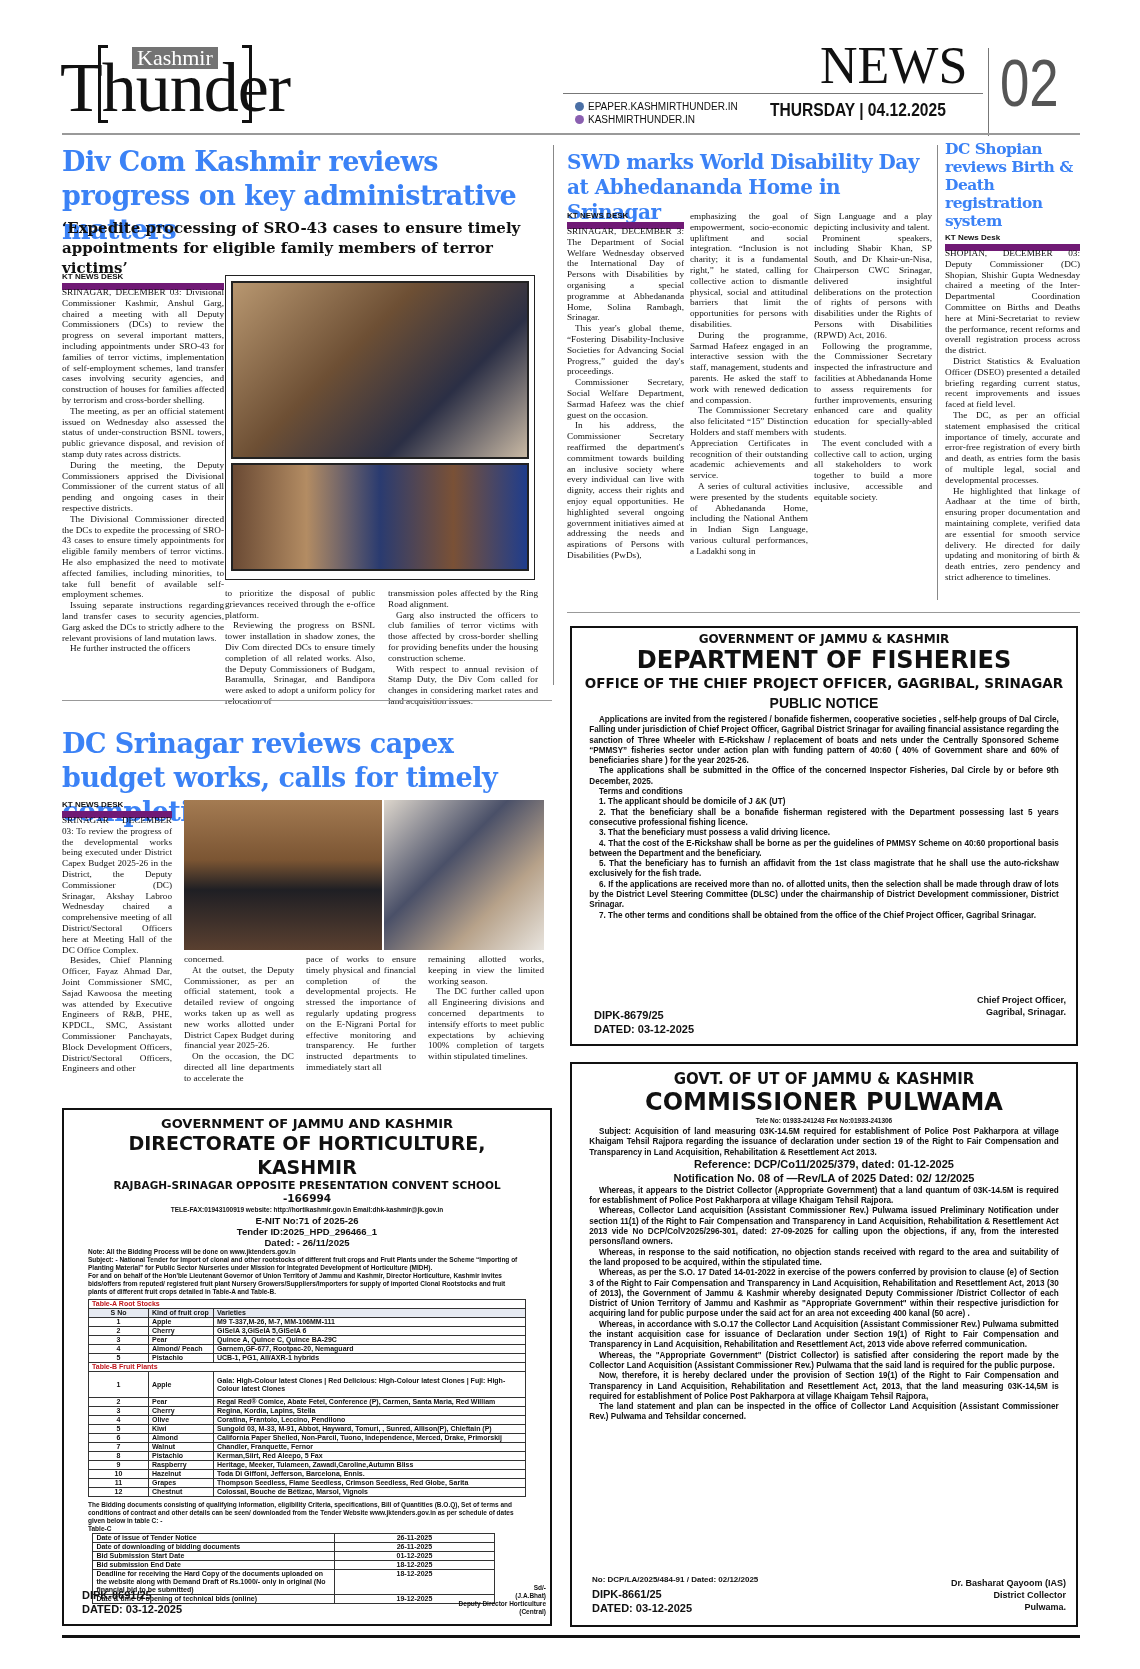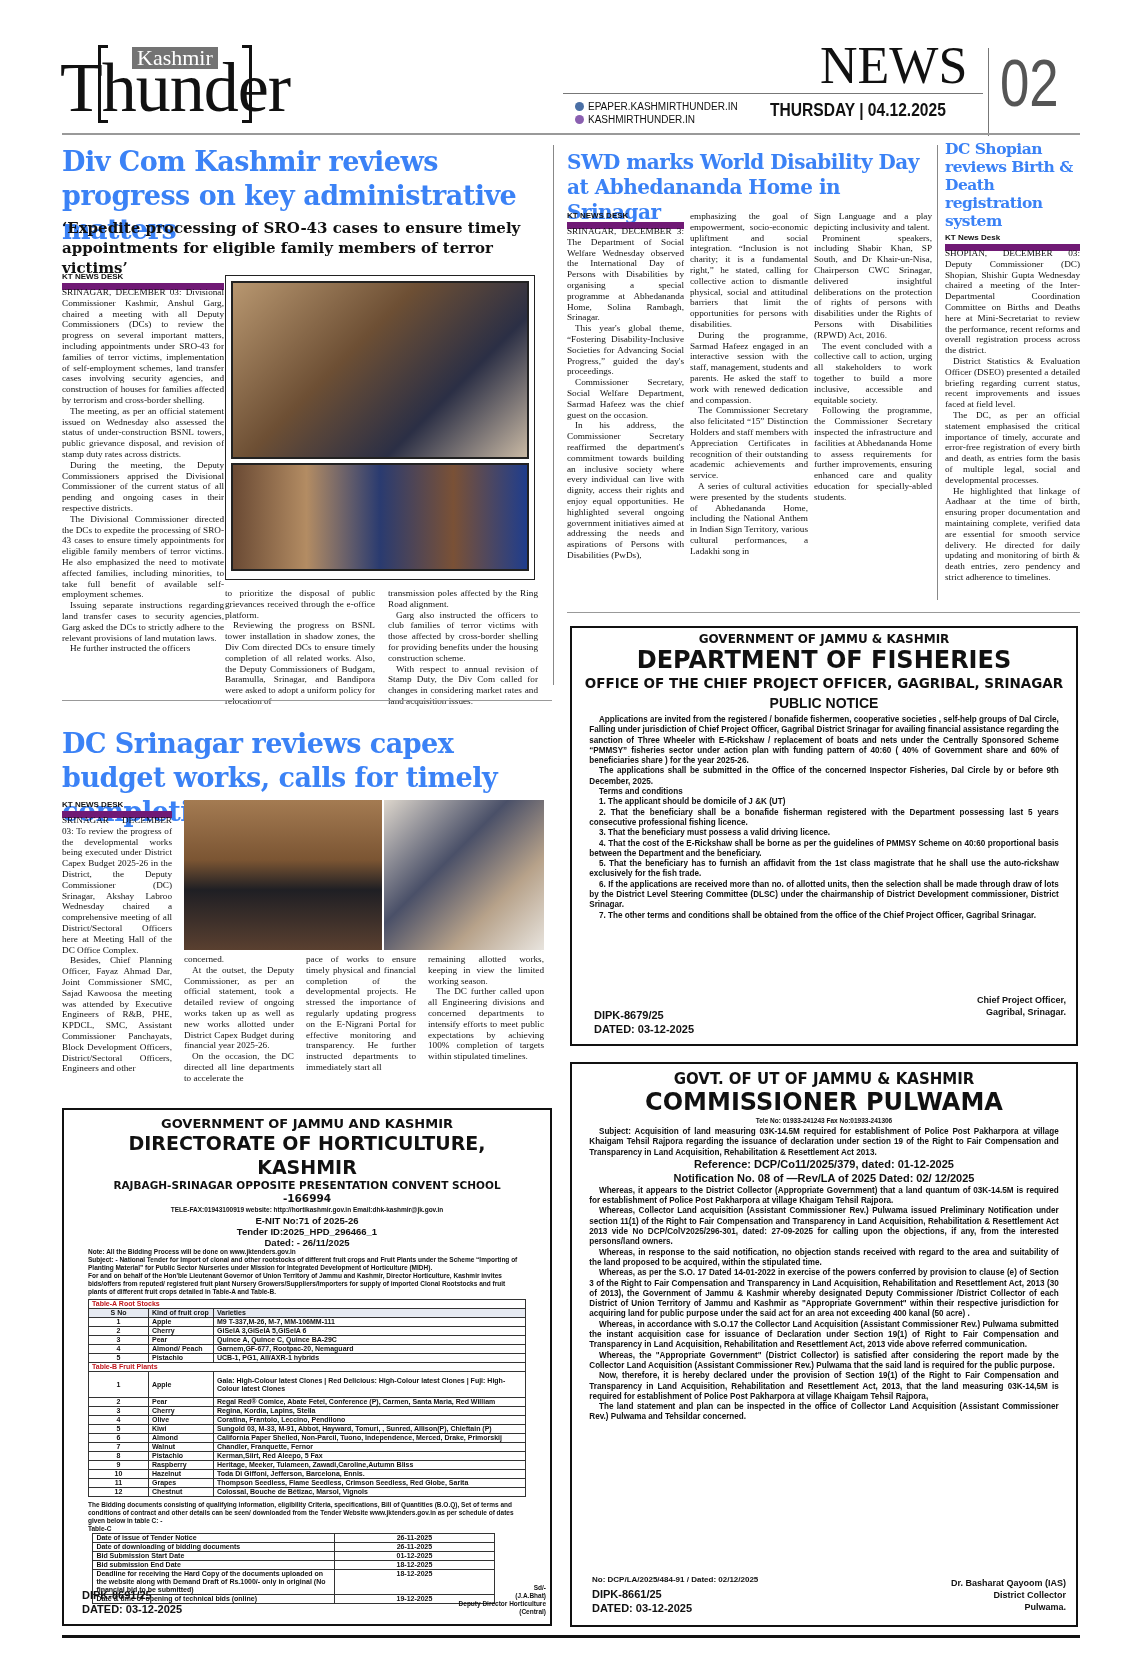--- a/index.html
+++ b/index.html
@@ -95,27 +95,27 @@
 <div class="abs body" style="left:567px;top:226px;width:117px">
   <p class="first">SRINAGAR, DECEMBER 3: The Department of Social Welfare Wednesday observed the International Day of Persons with Disabilities by organising a special programme at Abhedananda Home, Solina Rambagh, Srinagar.</p>
   <p>This year's global theme, “Fostering Disability-Inclusive Societies for Advancing Social Progress,” guided the day's proceedings.</p>
   <p>Commissioner Secretary, Social Welfare Department, Sarmad Hafeez was the chief guest on the occasion.</p>
   <p>In his address, the Commissioner Secretary reaffirmed the department's commitment towards building an inclusive society where every individual can live with dignity, access their rights and enjoy equal opportunities. He highlighted several ongoing government initiatives aimed at addressing the needs and aspirations of Persons with Disabilities (PwDs),</p>
 </div>
 <div class="abs body" style="left:690px;top:211px;width:118px">
   <p class="first">emphasizing the goal of empowerment, socio-economic upliftment and social integration. “Inclusion is not charity; it is a fundamental right,” he stated, calling for collective action to dismantle physical, social and attitudinal barriers that limit the opportunities for persons with disabilities.</p>
   <p>During the programme, Sarmad Hafeez engaged in an interactive session with the staff, management, students and parents. He asked the staff to work with renewed dedication and compassion.</p>
   <p>The Commissioner Secretary also felicitated “15” Distinction Holders and staff members with Appreciation Certificates in recognition of their outstanding academic achievements and service.</p>
-  <p>A series of cultural activities were presented by the students of Abhedananda Home, including the National Anthem in Indian Sign Territory, various cultural performances, a Ladakhi song in</p>
+  <p>A series of cultural activities were presented by the students of Abhedananda Home, including the National Anthem in Indian Sign Language, various cultural performances, a Ladakhi song in</p>
 </div>
 <div class="abs body" style="left:814px;top:211px;width:118px">
   <p class="first">Sign Language and a play depicting inclusivity and talent.</p>
   <p>Prominent speakers, including Shabir Khan, SP South, and Dr Khair-un-Nisa, Chairperson CWC Srinagar, delivered insightful deliberations on the protection of rights of persons with disabilities under the Rights of Persons with Disabilities (RPWD) Act, 2016.</p>
+  <p>Following the programme, the Commissioner Secretary inspected the infrastructure and facilities at Abhedananda Home to assess requirements for further improvements, ensuring enhanced care and quality education for specially-abled students.</p>
   <p>The event concluded with a collective call to action, urging all stakeholders to work together to build a more inclusive, accessible and equitable society.</p>
-  <p>Following the programme, the Commissioner Secretary inspected the infrastructure and facilities at Abhedananda Home to assess requirements for further improvements, ensuring enhanced care and quality education for specially-abled students.</p>
 </div>
 
 <div class="abs vrule" style="left:937px;top:145px;height:455px"></div>
 
 <div class="abs headline" style="left:945px;top:140px;width:135px;font-size:15.5px;line-height:18px">DC Shopian reviews Birth &amp; Death registration system</div>
 <div class="abs byline" style="left:945px;top:233px;width:135px">KT News Desk</div>
 <div class="abs body" style="left:945px;top:248px;width:135px">
   <p class="first">SHOPIAN, DECEMBER 03: Deputy Commissioner (DC) Shopian, Shishir Gupta Wednesday chaired a meeting of the Inter-Departmental Coordination Committee on Births and Deaths here at Mini-Secretariat to review the performance, recent reforms and overall registration process across the district.</p>
   <p>District Statistics &amp; Evaluation Officer (DSEO) presented a detailed briefing regarding current status, recent improvements and issues faced at field level.</p>
   <p>The DC, as per an official statement emphasised the critical importance of timely, accurate and error-free registration of every birth and death, as entries form the basis of multiple legal, social and developmental processes.</p>

